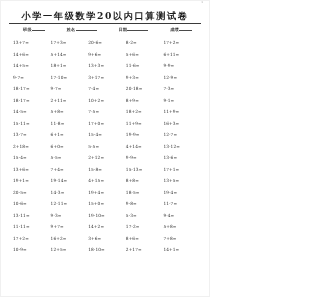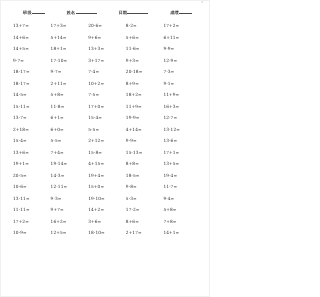--- a/index.html
+++ b/index.html
@@ -97,20 +97,23 @@
     font-family: "DejaVu Serif", "Liberation Serif", serif;
   }
 </style>
 </head>
 <body>
 
 <div class="page">
 
   <div class="corner-mark">1</div>
 
+  <div class="title-wrap">
+    <div class="title">小学一年级数学20以内口算测试卷</div>
+  </div>
 
   <div class="meta-row">
     <div class="meta-item">
       <span class="lbl">班级</span><span class="rule short"></span>
     </div>
     <div class="meta-item">
       <span class="lbl">姓名</span><span class="rule long"></span>
     </div>
     <div class="meta-item">
       <span class="lbl">日期</span><span class="rule long"></span>

